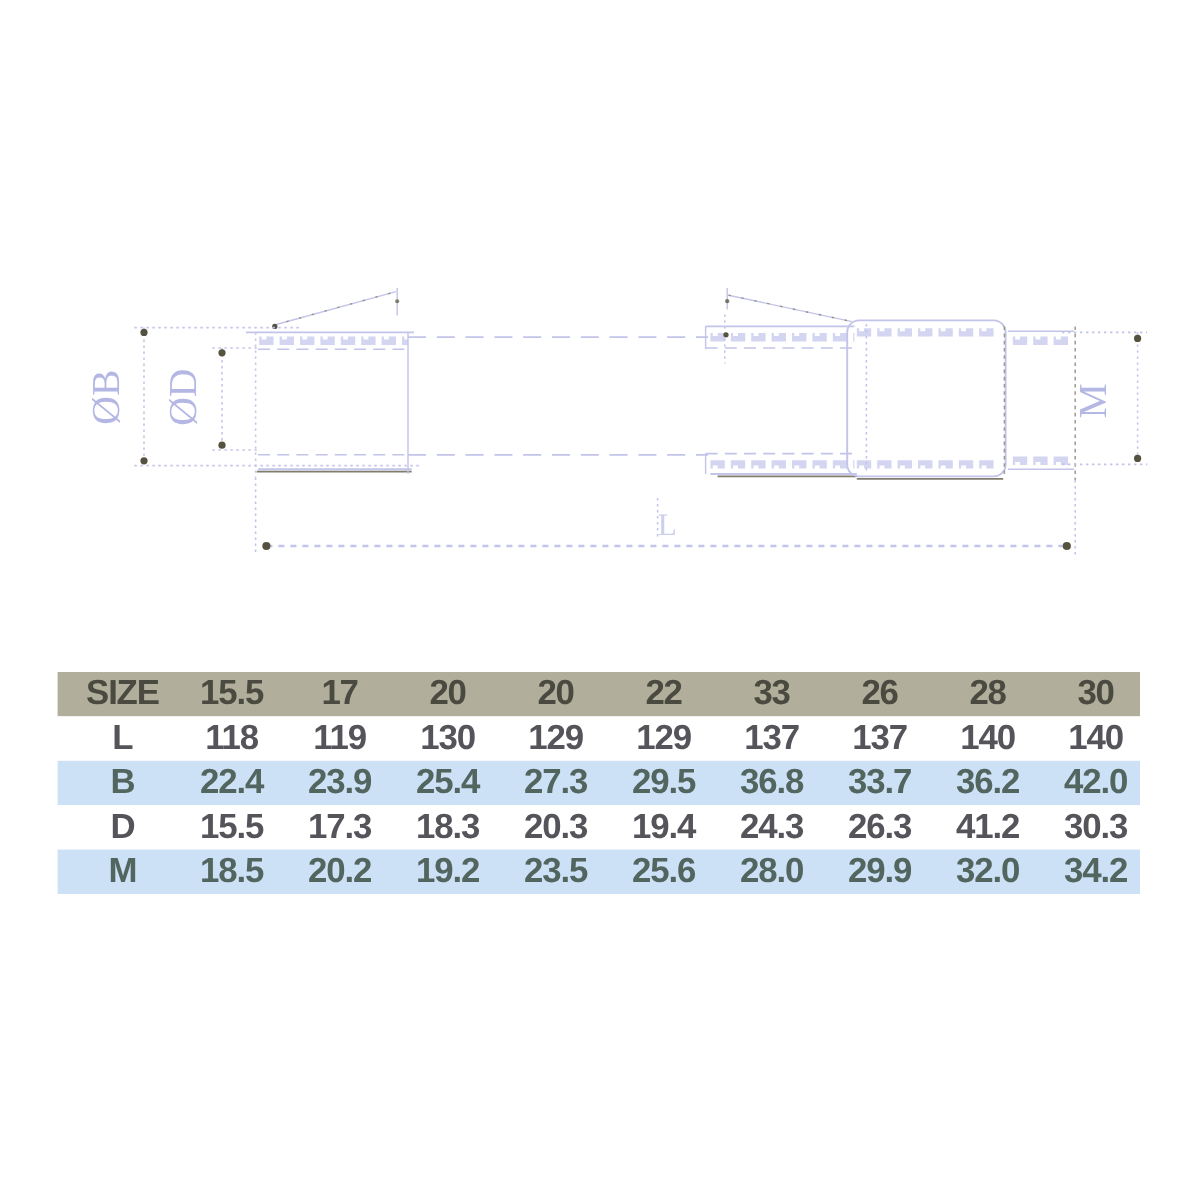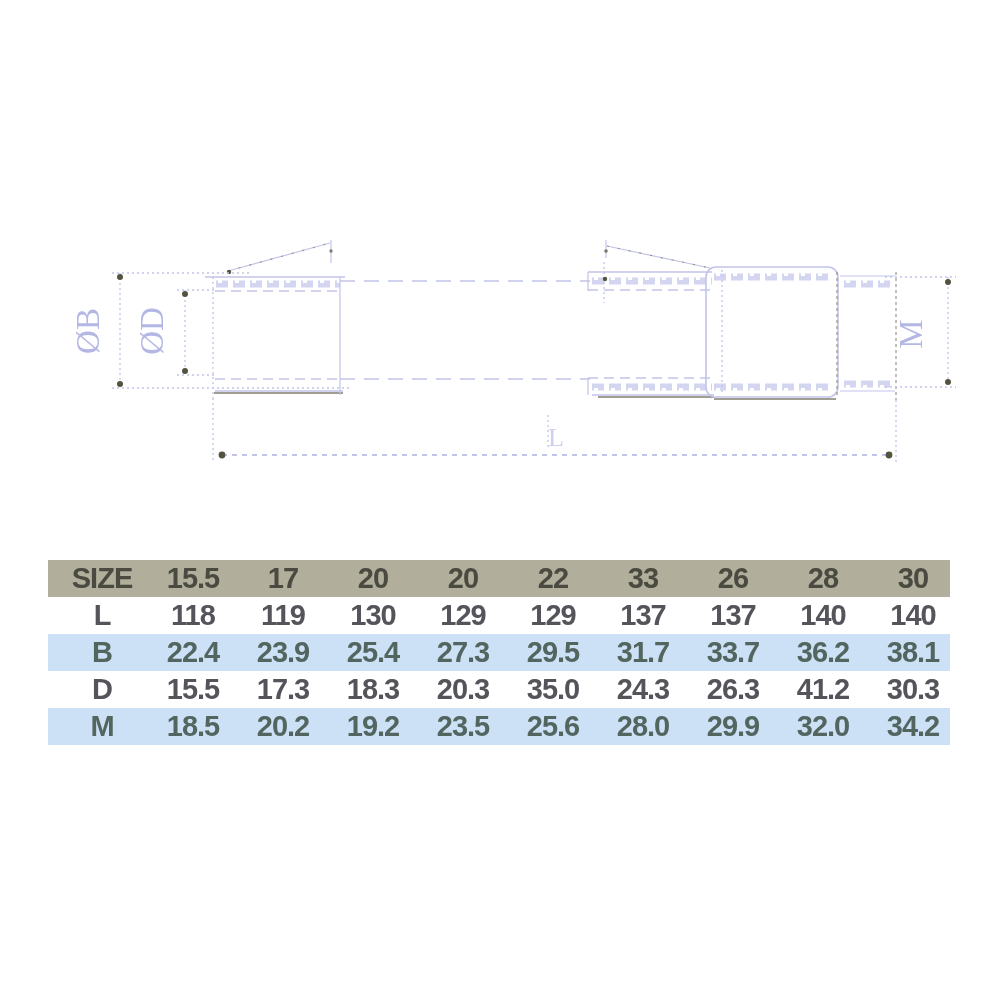--- a/index.html
+++ b/index.html
@@ -180,32 +180,32 @@
           <div class="cell">140</div>
           <div class="cell">140</div>
         </div>
         <div class="trow striped">
           <div class="cell">B</div>
           <div class="cell">22.4</div>
           <div class="cell">23.9</div>
           <div class="cell">25.4</div>
           <div class="cell">27.3</div>
           <div class="cell">29.5</div>
-          <div class="cell">31.7</div>
+          <div class="cell">36.8</div>
           <div class="cell">33.7</div>
           <div class="cell">36.2</div>
-          <div class="cell">38.1</div>
+          <div class="cell">42.0</div>
         </div>
         <div class="trow plain">
           <div class="cell">D</div>
           <div class="cell">15.5</div>
           <div class="cell">17.3</div>
           <div class="cell">18.3</div>
           <div class="cell">20.3</div>
-          <div class="cell">35.0</div>
+          <div class="cell">19.4</div>
           <div class="cell">24.3</div>
           <div class="cell">26.3</div>
           <div class="cell">41.2</div>
           <div class="cell">30.3</div>
         </div>
         <div class="trow striped">
           <div class="cell">M</div>
           <div class="cell">18.5</div>
           <div class="cell">20.2</div>
           <div class="cell">19.2</div>

